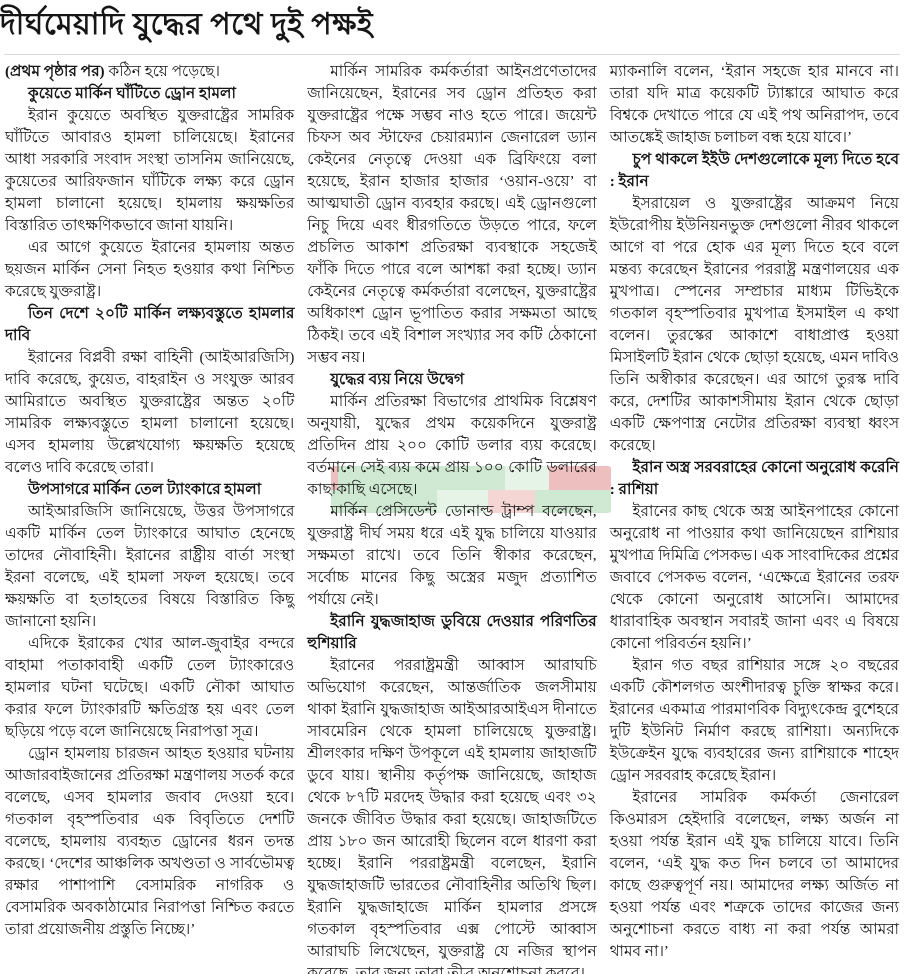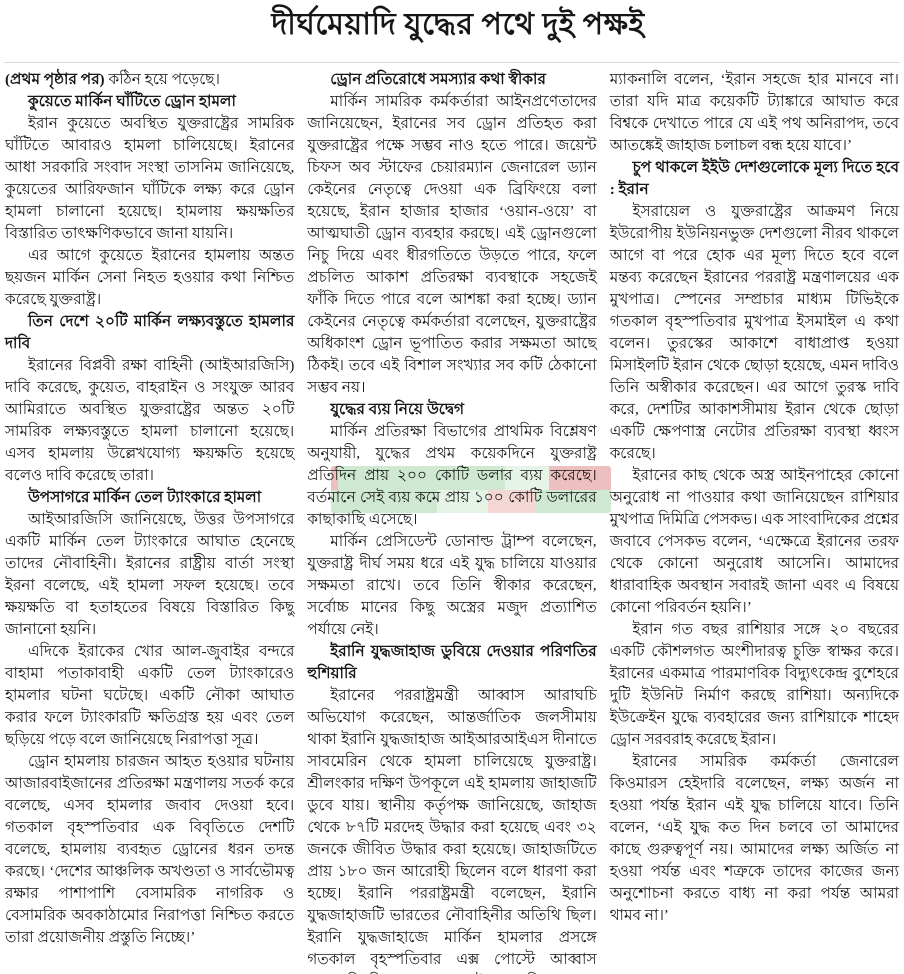--- a/index.html
+++ b/index.html
@@ -6,27 +6,26 @@
   .page{
     position:relative;
     width:904px;height:974px;
     margin:0 auto;
     background:#ffffff;
     overflow:hidden;
     font-family:"Liberation Serif","DejaVu Serif",serif;
     color:#161616;
   }
   .headline{
-    margin:6px 0 20px 0;
-    text-align:center;
+    margin:6px 0 12px 0;
+    text-align:left;
     font-size:30px;
     line-height:36px;
     font-weight:700;
     letter-spacing:0.5px;
-    padding-left:12px;
   }
   .rule{
     border:0;
     border-top:1px solid #d9d9d9;
     margin:0 4px 5px 4px;
     height:0;
   }
   .columns{
     display:flex;
     gap:13px;
@@ -77,31 +76,31 @@
         <p class="para">ইরান কুয়েতে অবস্থিত যুক্তরাষ্ট্রের সামরিক ঘাঁটিতে আবারও হামলা চালিয়েছে। ইরানের আধা সরকারি সংবাদ সংস্থা তাসনিম জানিয়েছে, কুয়েতের আরিফজান ঘাঁটিকে লক্ষ্য করে ড্রোন হামলা চালানো হয়েছে। হামলায় ক্ষয়ক্ষতির বিস্তারিত তাৎক্ষণিকভাবে জানা যায়নি।</p>
         <p class="para">এর আগে কুয়েতে ইরানের হামলায় অন্তত ছয়জন মার্কিন সেনা নিহত হওয়ার কথা নিশ্চিত করেছে যুক্তরাষ্ট্র।</p>
         <p class="subhead">তিন দেশে ২০টি মার্কিন লক্ষ্যবস্তুতে হামলার দাবি</p>
         <p class="para">ইরানের বিপ্লবী রক্ষা বাহিনী (আইআরজিসি) দাবি করেছে, কুয়েত, বাহরাইন ও সংযুক্ত আরব আমিরাতে অবস্থিত যুক্তরাষ্ট্রের অন্তত ২০টি সামরিক লক্ষ্যবস্তুতে হামলা চালানো হয়েছে। এসব হামলায় উল্লেখযোগ্য ক্ষয়ক্ষতি হয়েছে বলেও দাবি করেছে তারা।</p>
         <p class="subhead">উপসাগরে মার্কিন তেল ট্যাংকারে হামলা</p>
         <p class="para">আইআরজিসি জানিয়েছে, উত্তর উপসাগরে একটি মার্কিন তেল ট্যাংকারে আঘাত হেনেছে তাদের নৌবাহিনী। ইরানের রাষ্ট্রীয় বার্তা সংস্থা ইরনা বলেছে, এই হামলা সফল হয়েছে। তবে ক্ষয়ক্ষতি বা হতাহতের বিষয়ে বিস্তারিত কিছু জানানো হয়নি।</p>
         <p class="para">এদিকে ইরাকের খোর আল-জুবাইর বন্দরে বাহামা পতাকাবাহী একটি তেল ট্যাংকারেও হামলার ঘটনা ঘটেছে। একটি নৌকা আঘাত করার ফলে ট্যাংকারটি ক্ষতিগ্রস্ত হয় এবং তেল ছড়িয়ে পড়ে বলে জানিয়েছে নিরাপত্তা সূত্র।</p>
         <p class="para">ড্রোন হামলায় চারজন আহত হওয়ার ঘটনায় আজারবাইজানের প্রতিরক্ষা মন্ত্রণালয় সতর্ক করে বলেছে, এসব হামলার জবাব দেওয়া হবে। গতকাল বৃহস্পতিবার এক বিবৃতিতে দেশটি বলেছে, হামলায় ব্যবহৃত ড্রোনের ধরন তদন্ত করছে। ‘দেশের আঞ্চলিক অখণ্ডতা ও সার্বভৌমত্ব রক্ষার পাশাপাশি বেসামরিক নাগরিক ও বেসামরিক অবকাঠামোর নিরাপত্তা নিশ্চিত করতে তারা প্রয়োজনীয় প্রস্তুতি নিচ্ছে।’</p>
       </div>
       <div class="col">
-        <p class="subhead">ড্রোন প্রতিরোধে সমস্যার কথা স্বীকার</p>
         <p class="para">মার্কিন সামরিক কর্মকর্তারা আইনপ্রণেতাদের জানিয়েছেন, ইরানের সব ড্রোন প্রতিহত করা যুক্তরাষ্ট্রের পক্ষে সম্ভব নাও হতে পারে। জয়েন্ট চিফস অব স্টাফের চেয়ারম্যান জেনারেল ড্যান কেইনের নেতৃত্বে দেওয়া এক ব্রিফিংয়ে বলা হয়েছে, ইরান হাজার হাজার ‘ওয়ান-ওয়ে’ বা আত্মঘাতী ড্রোন ব্যবহার করছে। এই ড্রোনগুলো নিচু দিয়ে এবং ধীরগতিতে উড়তে পারে, ফলে প্রচলিত আকাশ প্রতিরক্ষা ব্যবস্থাকে সহজেই ফাঁকি দিতে পারে বলে আশঙ্কা করা হচ্ছে। ড্যান কেইনের নেতৃত্বে কর্মকর্তারা বলেছেন, যুক্তরাষ্ট্রের অধিকাংশ ড্রোন ভূপাতিত করার সক্ষমতা আছে ঠিকই। তবে এই বিশাল সংখ্যার সব কটি ঠেকানো সম্ভব নয়।</p>
         <p class="subhead">যুদ্ধের ব্যয় নিয়ে উদ্বেগ</p>
         <p class="para">মার্কিন প্রতিরক্ষা বিভাগের প্রাথমিক বিশ্লেষণ অনুযায়ী, যুদ্ধের প্রথম কয়েকদিনে যুক্তরাষ্ট্র প্রতিদিন প্রায় ২০০ কোটি ডলার ব্যয় করেছে। বর্তমানে সেই ব্যয় কমে প্রায় ১০০ কোটি ডলারের কাছাকাছি এসেছে।</p>
         <p class="para">মার্কিন প্রেসিডেন্ট ডোনাল্ড ট্রাম্প বলেছেন, যুক্তরাষ্ট্র দীর্ঘ সময় ধরে এই যুদ্ধ চালিয়ে যাওয়ার সক্ষমতা রাখে। তবে তিনি স্বীকার করেছেন, সর্বোচ্চ মানের কিছু অস্ত্রের মজুদ প্রত্যাশিত পর্যায়ে নেই।</p>
         <p class="subhead">ইরানি যুদ্ধজাহাজ ডুবিয়ে দেওয়ার পরিণতির হুশিয়ারি</p>
         <p class="para">ইরানের পররাষ্ট্রমন্ত্রী আব্বাস আরাঘচি অভিযোগ করেছেন, আন্তর্জাতিক জলসীমায় থাকা ইরানি যুদ্ধজাহাজ আইআরআইএস দীনাতে সাবমেরিন থেকে হামলা চালিয়েছে যুক্তরাষ্ট্র। শ্রীলংকার দক্ষিণ উপকূলে এই হামলায় জাহাজটি ডুবে যায়। স্থানীয় কর্তৃপক্ষ জানিয়েছে, জাহাজ থেকে ৮৭টি মরদেহ উদ্ধার করা হয়েছে এবং ৩২ জনকে জীবিত উদ্ধার করা হয়েছে। জাহাজটিতে প্রায় ১৮০ জন আরোহী ছিলেন বলে ধারণা করা হচ্ছে। ইরানি পররাষ্ট্রমন্ত্রী বলেছেন, ইরানি যুদ্ধজাহাজটি ভারতের নৌবাহিনীর অতিথি ছিল। ইরানি যুদ্ধজাহাজে মার্কিন হামলার প্রসঙ্গে গতকাল বৃহস্পতিবার এক্স পোস্টে আব্বাস আরাঘচি লিখেছেন, যুক্তরাষ্ট্র যে নজির স্থাপন করেছে, তার জন্য তারা তীব্র অনুশোচনা করবে।</p>
       </div>
       <div class="col">
         <p class="cont">ম্যাকনালি বলেন, ‘ইরান সহজে হার মানবে না। তারা যদি মাত্র কয়েকটি ট্যাঙ্কারে আঘাত করে বিশ্বকে দেখাতে পারে যে এই পথ অনিরাপদ, তবে আতঙ্কেই জাহাজ চলাচল বন্ধ হয়ে যাবে।’</p>
         <p class="subhead">চুপ থাকলে ইইউ দেশগুলোকে মূল্য দিতে হবে : ইরান</p>
         <p class="para">ইসরায়েল ও যুক্তরাষ্ট্রের আক্রমণ নিয়ে ইউরোপীয় ইউনিয়নভুক্ত দেশগুলো নীরব থাকলে আগে বা পরে হোক এর মূল্য দিতে হবে বলে মন্তব্য করেছেন ইরানের পররাষ্ট্র মন্ত্রণালয়ের এক মুখপাত্র। স্পেনের সম্প্রচার মাধ্যম টিভিইকে গতকাল বৃহস্পতিবার মুখপাত্র ইসমাইল এ কথা বলেন। তুরস্কের আকাশে বাধাপ্রাপ্ত হওয়া মিসাইলটি ইরান থেকে ছোড়া হয়েছে, এমন দাবিও তিনি অস্বীকার করেছেন। এর আগে তুরস্ক দাবি করে, দেশটির আকাশসীমায় ইরান থেকে ছোড়া একটি ক্ষেপণাস্ত্র নেটোর প্রতিরক্ষা ব্যবস্থা ধ্বংস করেছে।</p>
+        <p class="subhead">ইরান অস্ত্র সরবরাহের কোনো অনুরোধ করেনি : রাশিয়া</p>
         <p class="para">ইরানের কাছ থেকে অস্ত্র আইনপাহের কোনো অনুরোধ না পাওয়ার কথা জানিয়েছেন রাশিয়ার মুখপাত্র দিমিত্রি পেসকভ। এক সাংবাদিকের প্রশ্নের জবাবে পেসকভ বলেন, ‘এক্ষেত্রে ইরানের তরফ থেকে কোনো অনুরোধ আসেনি। আমাদের ধারাবাহিক অবস্থান সবারই জানা এবং এ বিষয়ে কোনো পরিবর্তন হয়নি।’</p>
         <p class="para">ইরান গত বছর রাশিয়ার সঙ্গে ২০ বছরের একটি কৌশলগত অংশীদারত্ব চুক্তি স্বাক্ষর করে। ইরানের একমাত্র পারমাণবিক বিদ্যুৎকেন্দ্র বুশেহরে দুটি ইউনিট নির্মাণ করছে রাশিয়া। অন্যদিকে ইউক্রেইন যুদ্ধে ব্যবহারের জন্য রাশিয়াকে শাহেদ ড্রোন সরবরাহ করেছে ইরান।</p>
         <p class="para">ইরানের সামরিক কর্মকর্তা জেনারেল কিওমারস হেইদারি বলেছেন, লক্ষ্য অর্জন না হওয়া পর্যন্ত ইরান এই যুদ্ধ চালিয়ে যাবে। তিনি বলেন, ‘এই যুদ্ধ কত দিন চলবে তা আমাদের কাছে গুরুত্বপূর্ণ নয়। আমাদের লক্ষ্য অর্জিত না হওয়া পর্যন্ত এবং শত্রুকে তাদের কাজের জন্য অনুশোচনা করতে বাধ্য না করা পর্যন্ত আমরা থামব না।’</p>
       </div>
     </div>
   <div class="watermark"></div>
 </div>
 
 </body></html>

